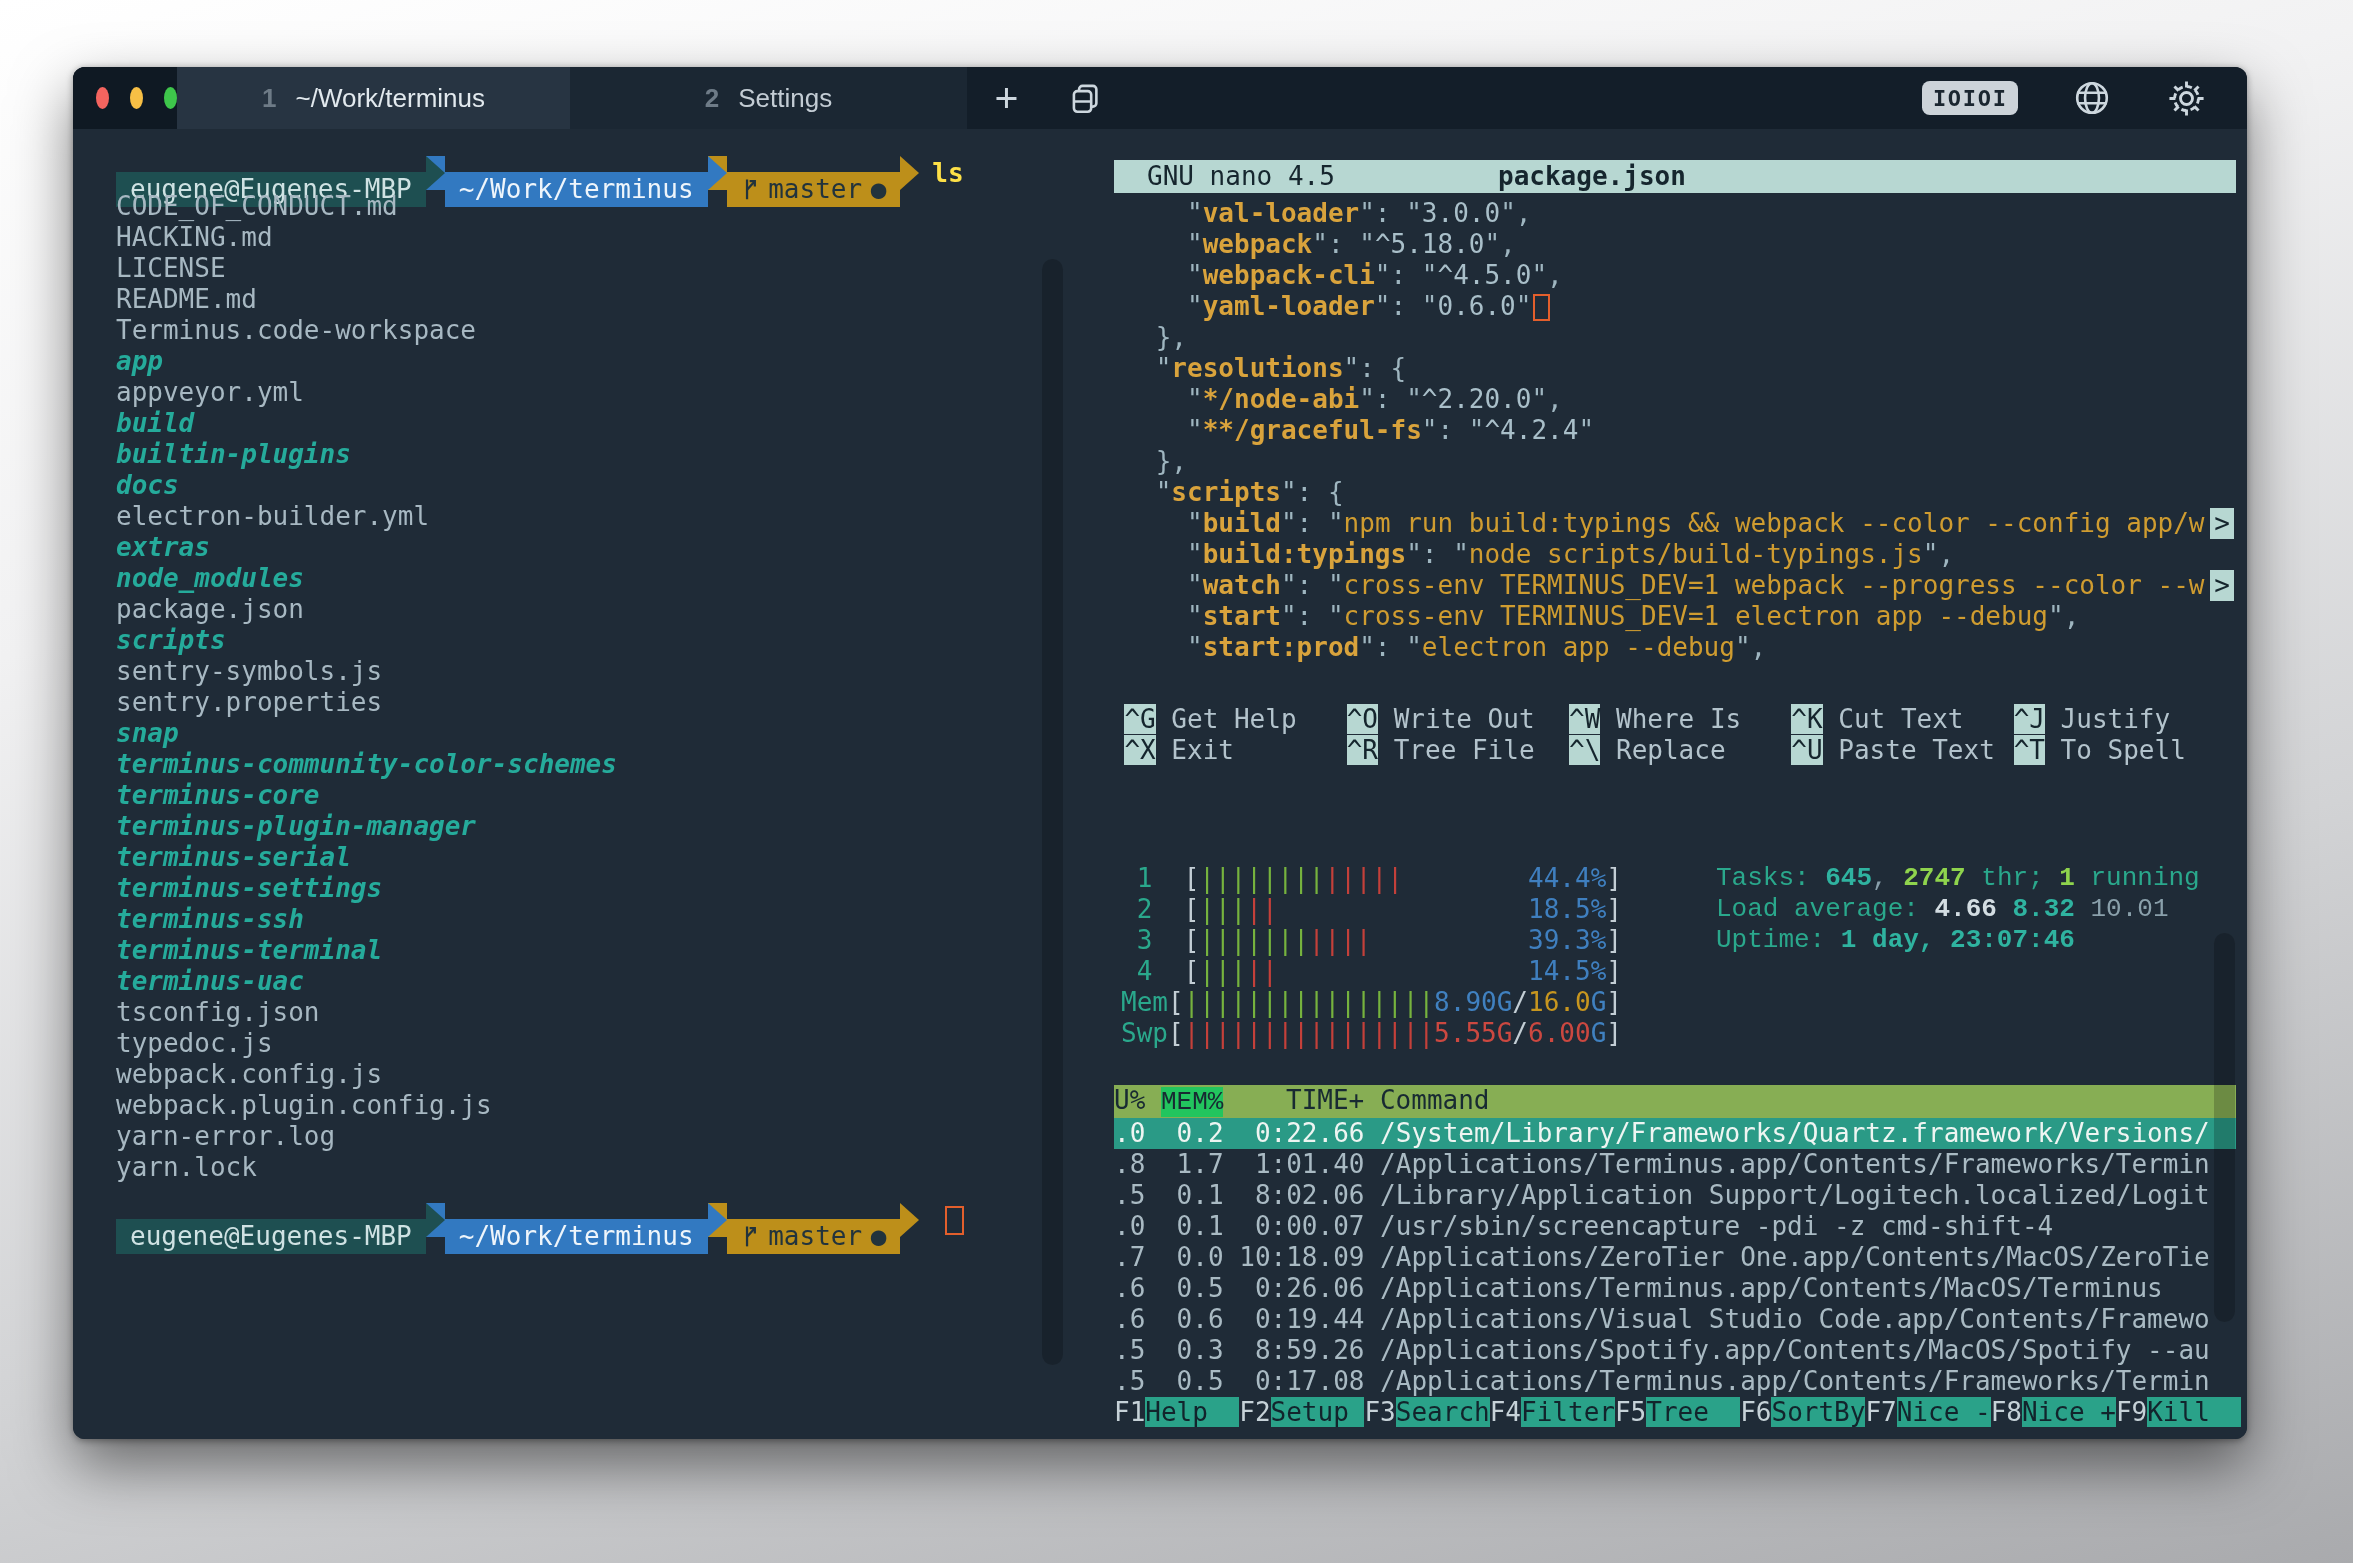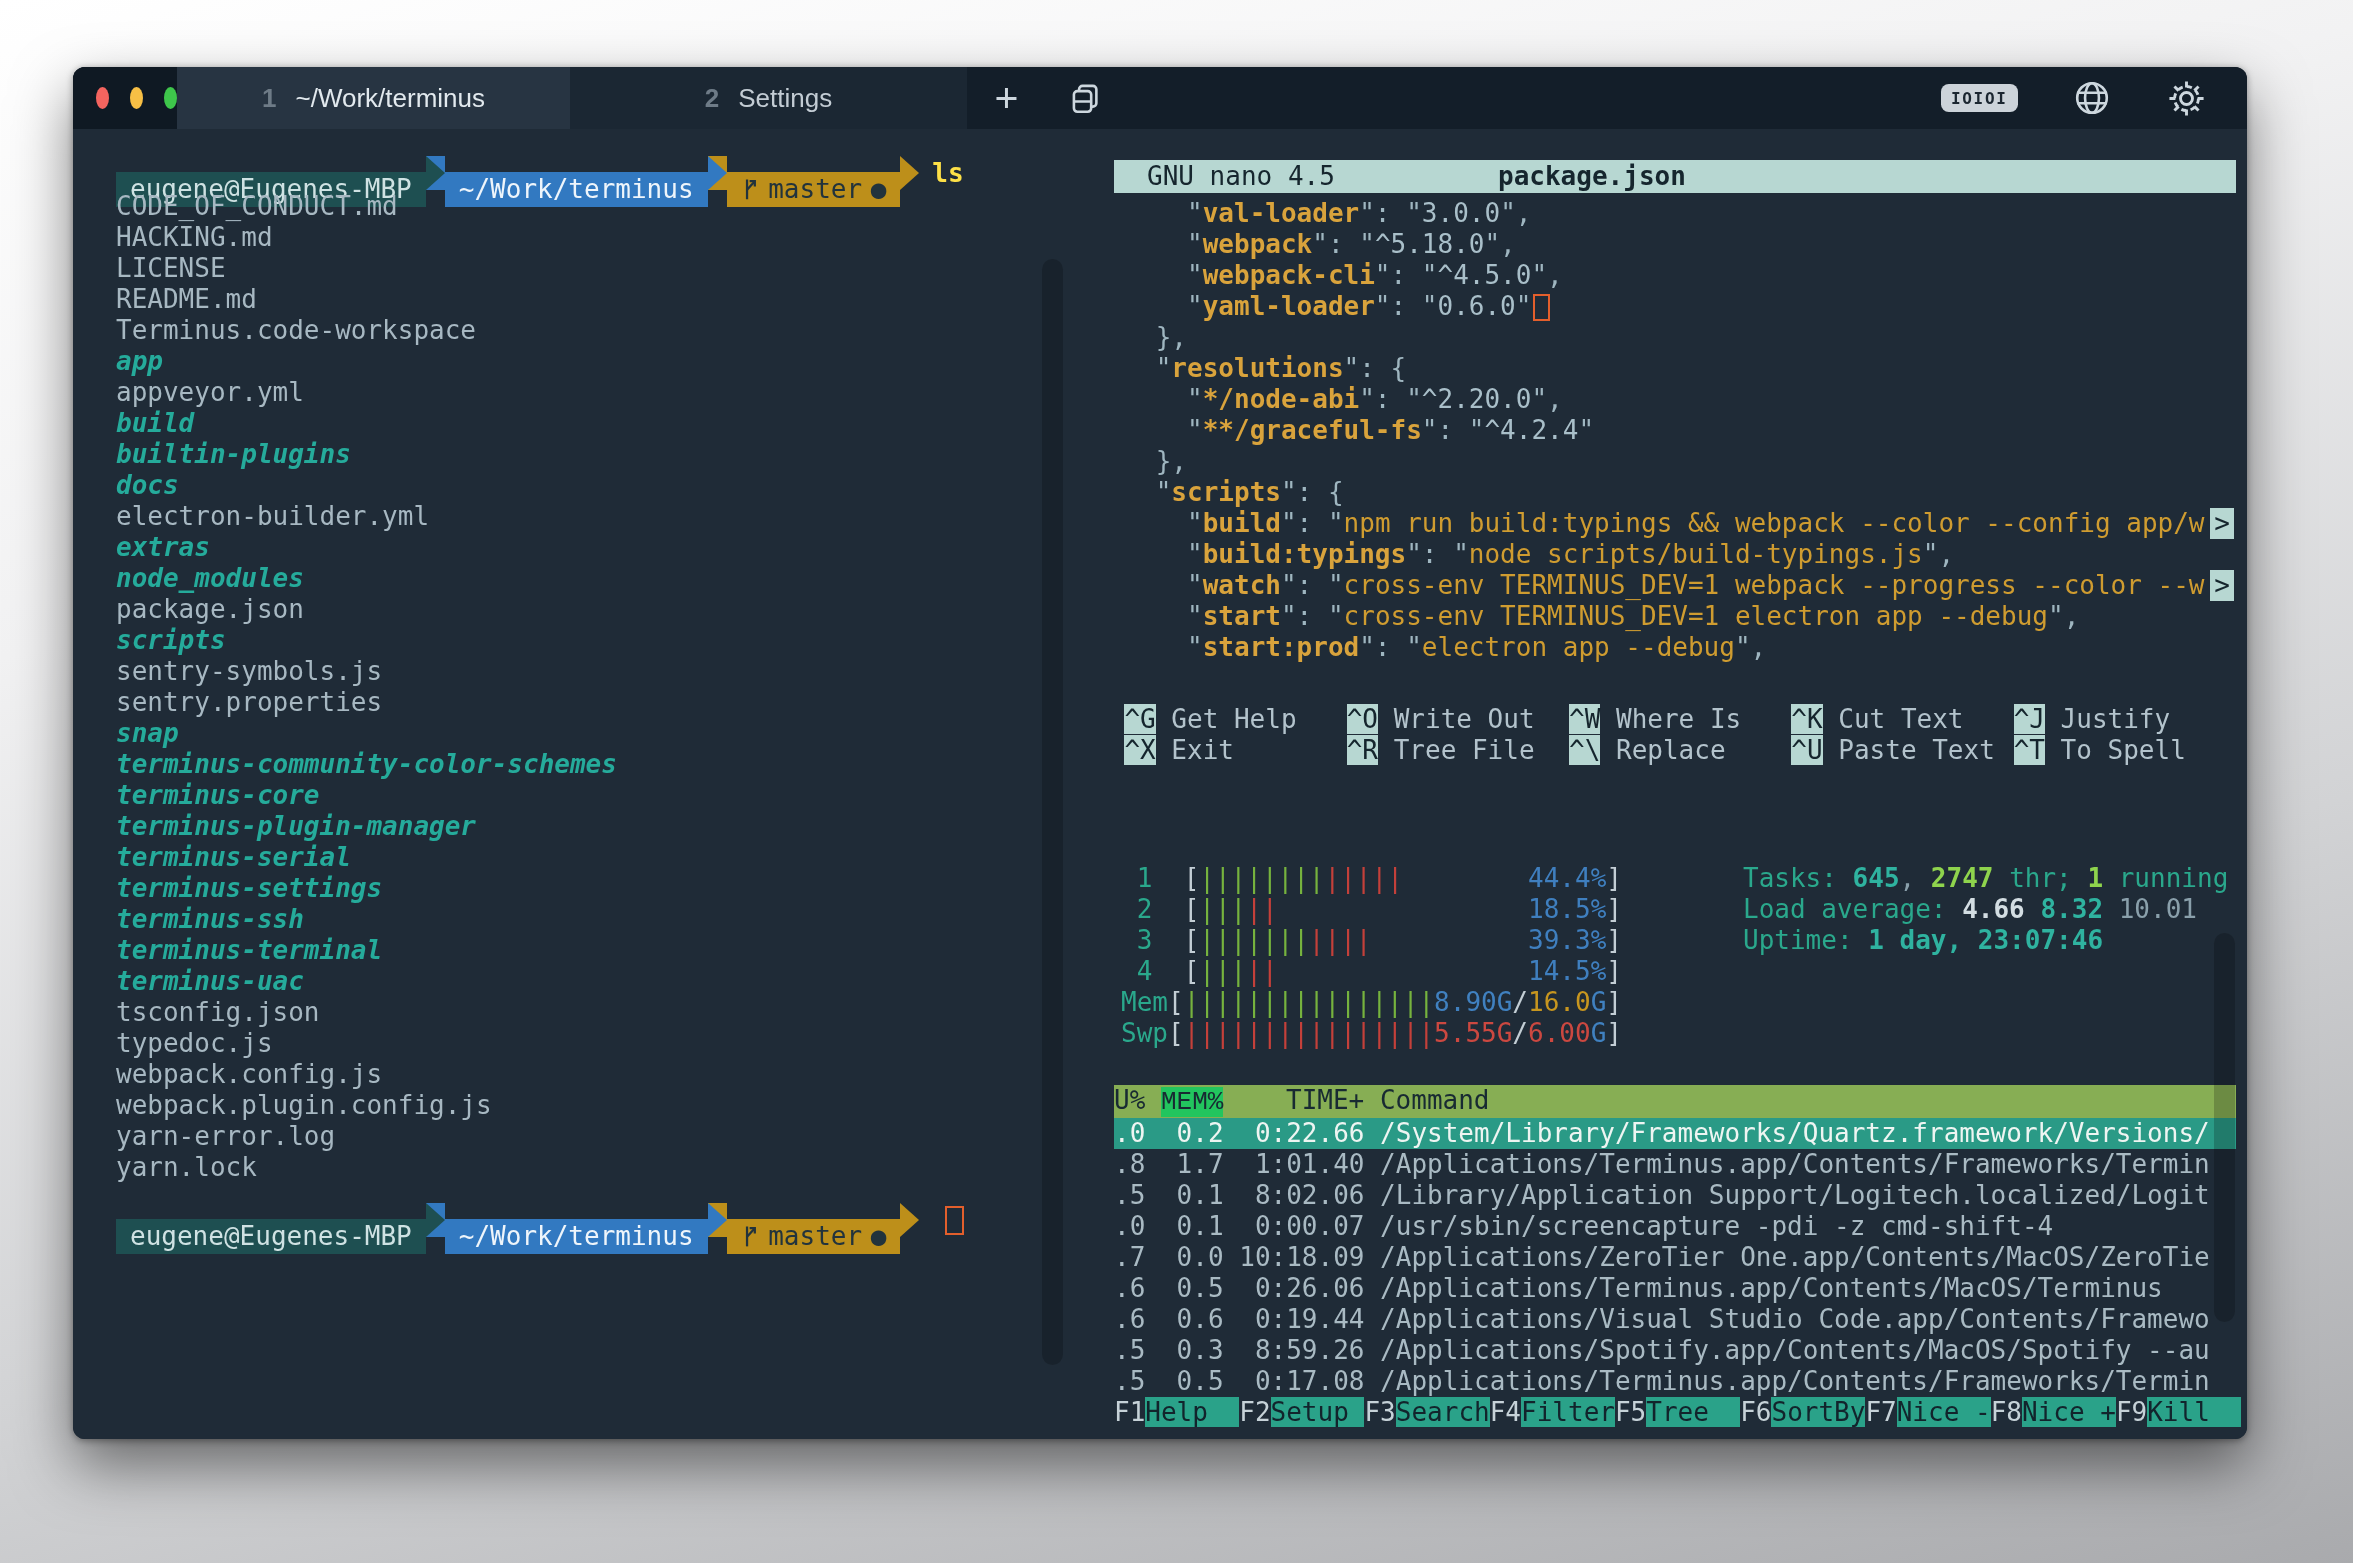--- a/index.html
+++ b/index.html
@@ -23,21 +23,21 @@
   .tab.active { width:393px; background:#273442; }
   .tab.inactive { width:397px; background:#1b2733; }
   .tab-num { color:#6e7b87; font-weight:bold; }
   .tab.active .tab-label { color:#e2e9ee; }
   .tab.inactive .tab-label { color:#c3ccd4; }
   .bar-btn { display:flex; align-items:center; justify-content:center; width:79px; color:#cdd7de; flex:none; cursor:default; }
   .plus-glyph { font-size:41px; font-weight:300; line-height:1; }
   .bar-spacer { flex:1; }
   .right-icons { display:flex; align-items:center; gap:54px; padding-right:40px; }
   .serial-badge { background:#ccd3d9; color:#1b2630; border-radius:7.8px; padding:4.3px 10.4px;
-    font-family:"DejaVu Sans Mono", monospace; font-size:16px; font-weight:bold; letter-spacing:1.7px; }
+    font-family:"DejaVu Sans Mono", monospace; font-size:22px; font-weight:bold; letter-spacing:1.7px; }
   
   .main { position:absolute; top:62px; left:0; right:0; bottom:0; background:#1f2b37; }
   .term { font-family:"DejaVu Sans Mono", monospace; font-size:26px; line-height:31px; color:#a7b8c2; }
   .pre { white-space:pre; }
   
   .left-pane { position:absolute; left:0; top:0; width:1007px; bottom:0; }
   .left-content { position:absolute; left:43px; top:26px; right:12px; }
   .scroll-track { position:absolute; width:21px; border-radius:10.4px; background:rgba(0,0,0,.20); }
   .lp-track { left:969px; top:130px; height:1106px; }
   .rp-track { left:2141px; top:804px; height:389px; }
@@ -70,21 +70,21 @@
   .nano-keys { margin-top:41px; padding-left:10.4px; }
   .nk-row { display:flex; }
   .nk-cell { width:20%; white-space:pre; }
   .nk-key { background:#b7d7d2; color:#15252d; }
   .nk-label { color:#b3c3cc; }
   
   .htop { position:absolute; left:1041px; top:734px; width:1122px; line-height:31px; }
   .meters { position:relative; padding-left:7px; }
   .hlab { color:#2aa88c; } .hw { color:#c3ced5; } .hg { color:#76b33e; } .hr { color:#c4403a; }
   .hpct { color:#3f7fbf; } .hb { color:#4081c0; } .hy { color:#c7961f; } .hrd { color:#cc4840; }
-  .tasks-col { position:absolute; left:629px; top:0; }
+  .tasks-col { position:absolute; left:602px; top:0;font-family:Liberation Mono, monospace; }
   .tl { color:#2aa88c; } .tb { color:#2fb3a0; font-weight:bold; } .gb { color:#8fd44d; font-weight:bold; }
   .wb { color:#d3dde2; font-weight:bold; } .gr { color:#8aa0ab; }
   .htop-spacer { height:36px; }
   .p-header { background:#87ae54; color:#182a32; white-space:pre; }
   .p-header .hl-col { background:#22c55e;font-family:Liberation Mono, monospace; }
   .p-row { white-space:pre; color:#a9bac3; }
   .p-row.selected { background:#2a9a86; color:#eef5f2; }
   .fbar { white-space:pre; }
   .fk-key { color:#c6d2d8; }
   .fk-label { background:#2aa289; color:#12242c; }

